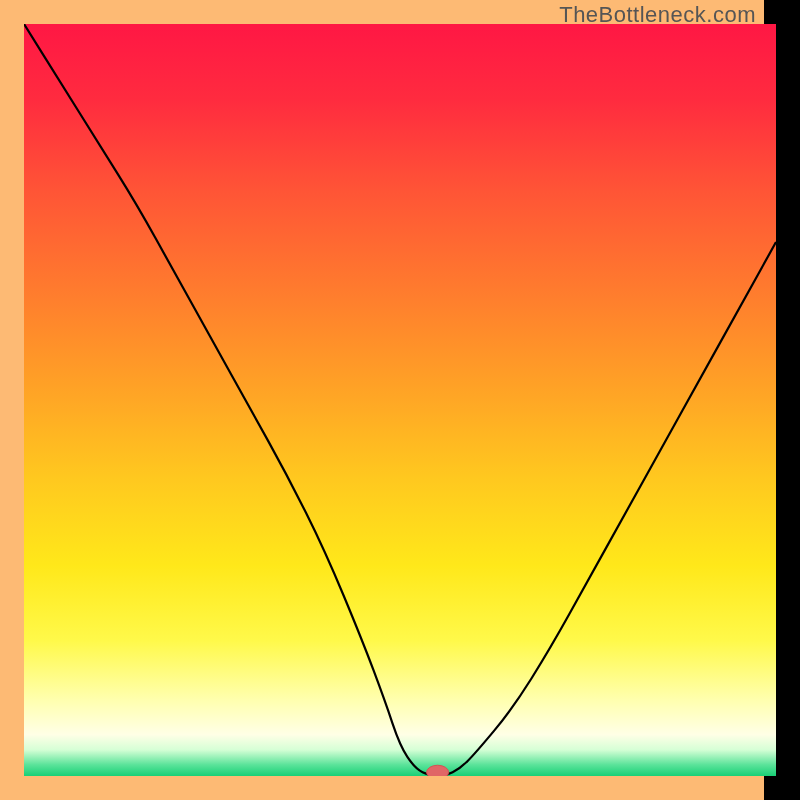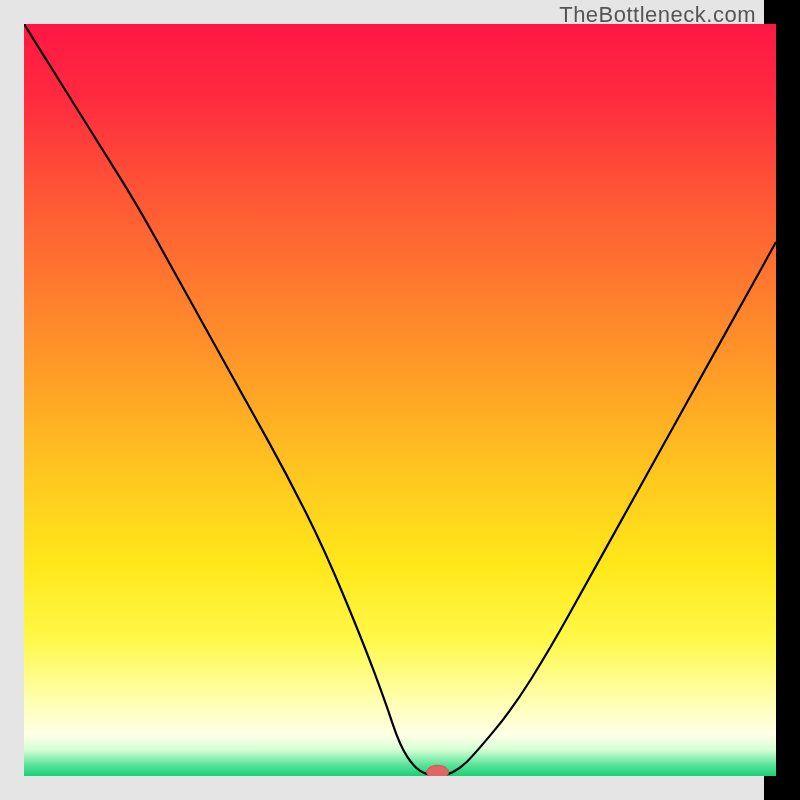--- a/index.html
+++ b/index.html
@@ -8,21 +8,21 @@
     width: 800px;
     height: 800px;
     overflow: hidden;
     background: #000;
     font-family: Arial, Helvetica, sans-serif;
   }
   .frame {
     position: relative;
     width: 764px;
     height: 800px;
-    background: #e5e5e5;
+    background: #fdba74;
   }
   .watermark {
     position: absolute;
     top: 2px;
     right: 8px;
     color: #555;
     font-size: 22px;
     letter-spacing: 0.5px;
     z-index: 10;
     font-weight: 400;

